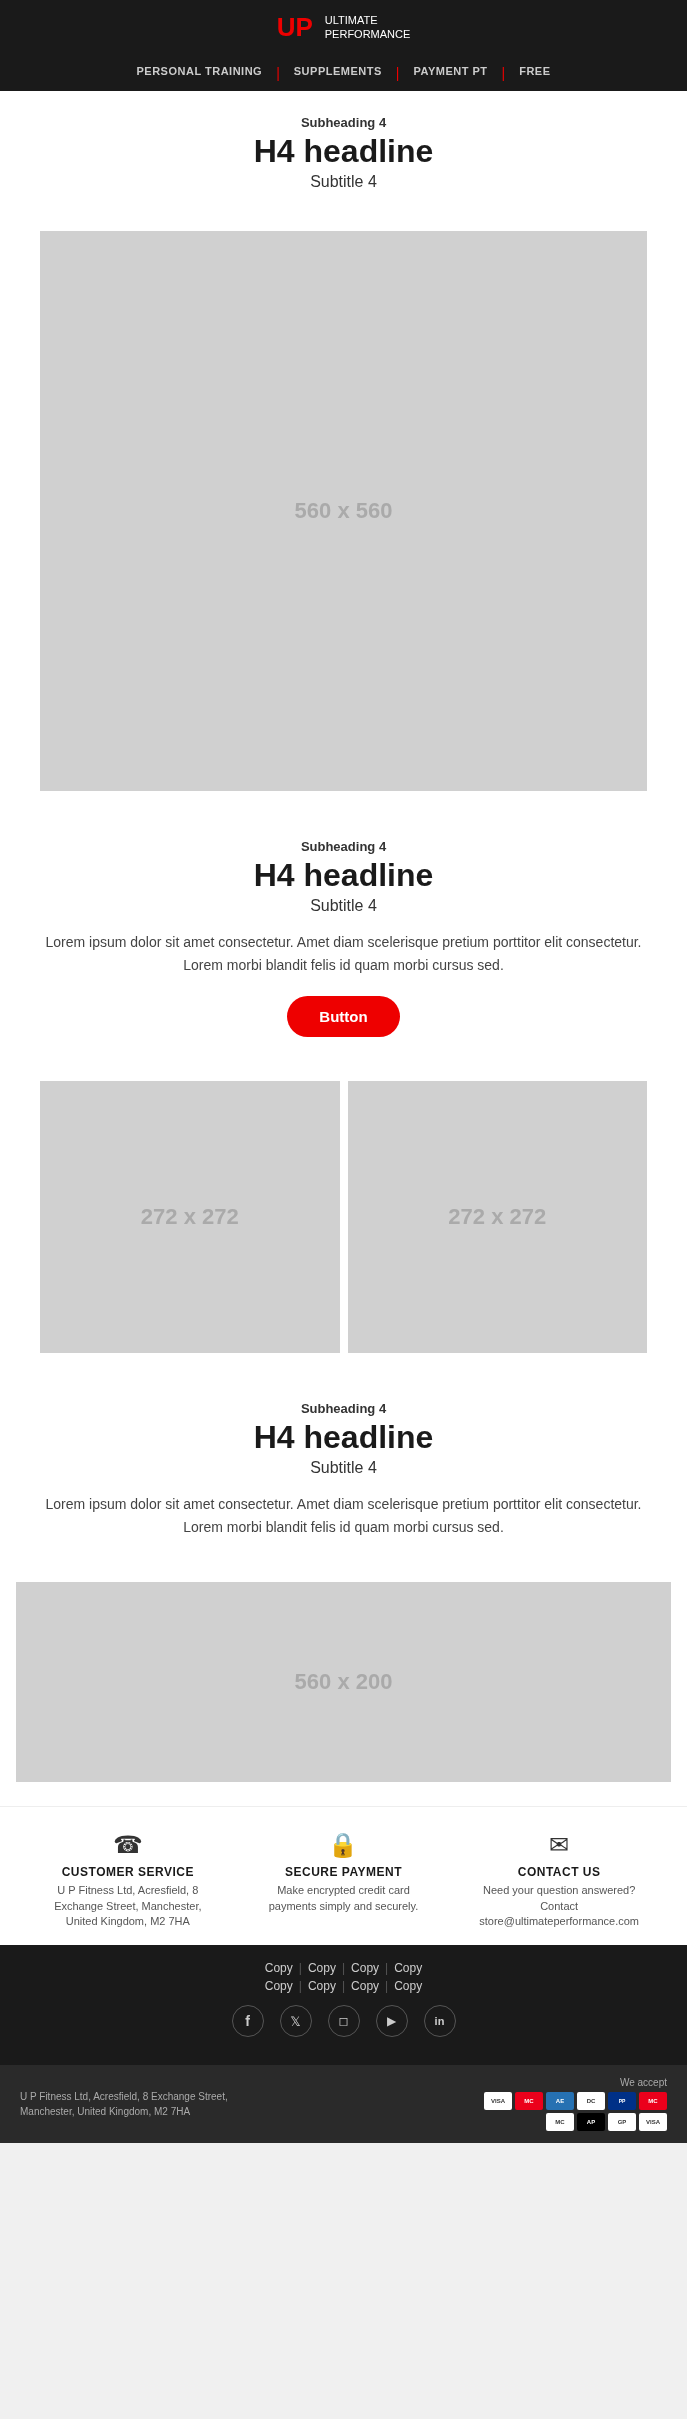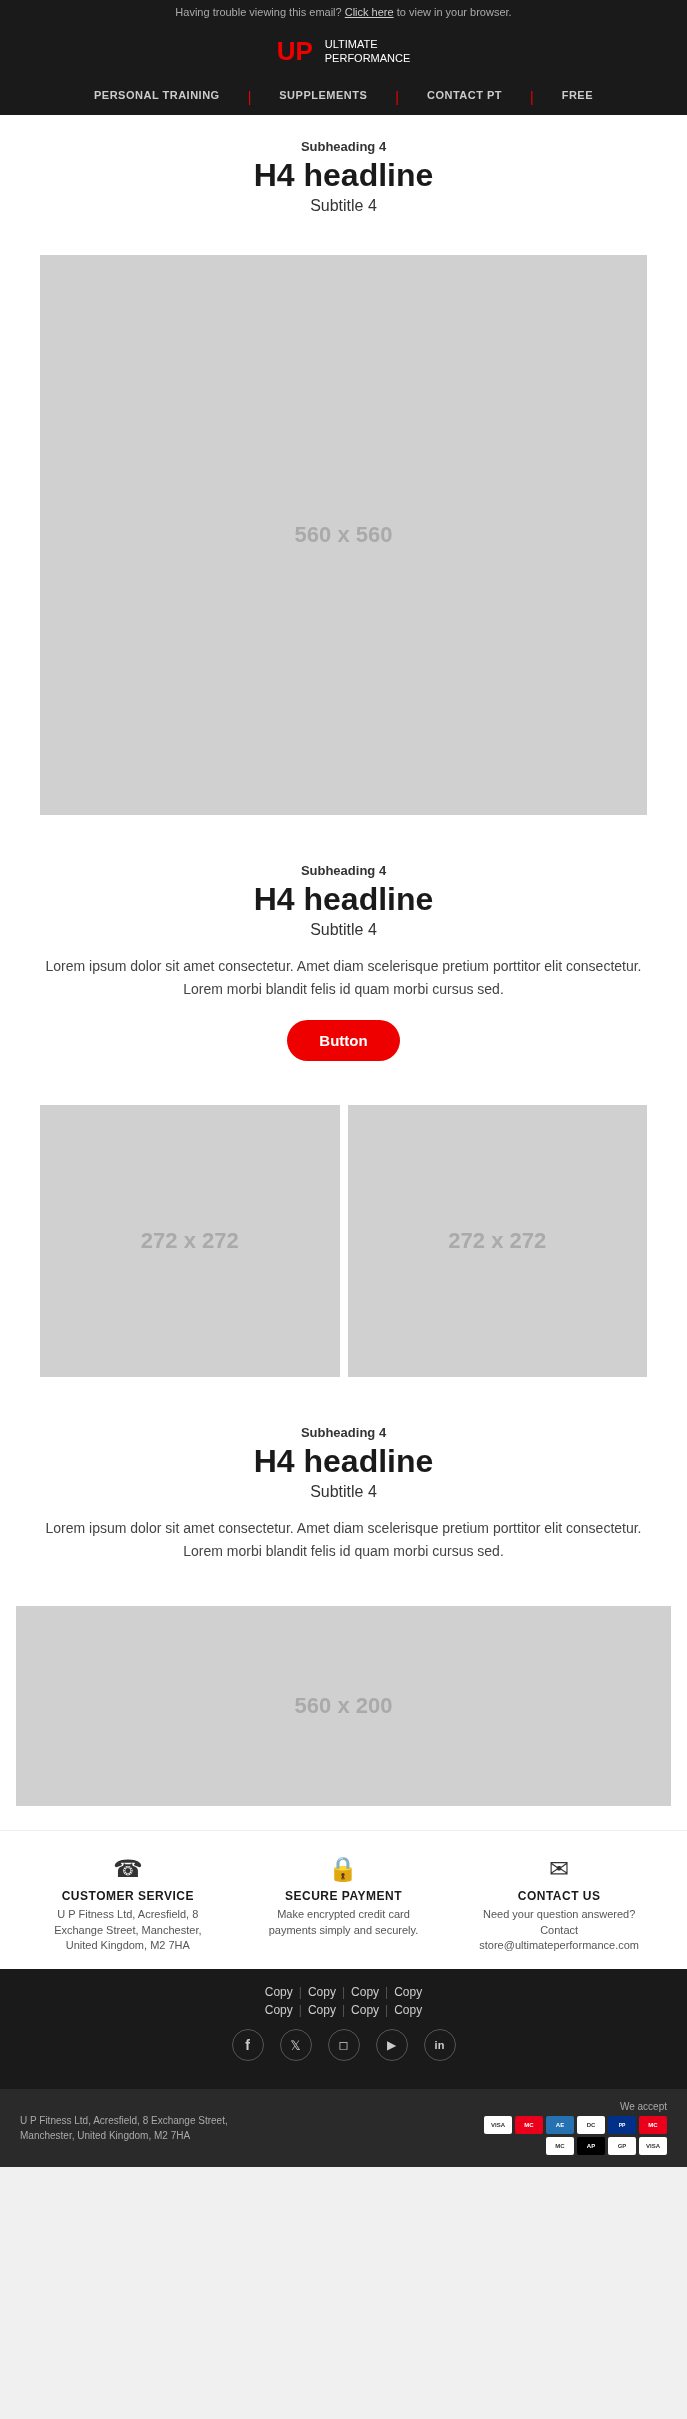--- a/index.html
+++ b/index.html
@@ -10,21 +10,21 @@
     .top-bar { background: #1a1a1a; color: #aaa; text-align: center; padding: 6px 10px; font-size: 11px; }
     .top-bar a { color: #ccc; text-decoration: underline; }
 
     
     .header { background: #1a1a1a; padding: 12px 20px; display: flex; justify-content: center; }
     .logo-text { color: #fff; font-size: 20px; font-weight: bold; display: flex; align-items: center; gap: 12px; }
     .logo-up { color: #e00; font-size: 26px; font-weight: 900; }
     .logo-ultimate { color: #fff; font-size: 11px; font-weight: normal; line-height: 1.2; }
 
     
-    .nav { background: #1a1a1a; padding: 10px 0; display: flex; justify-content: center; gap: 28px; }
+    .nav { background: #1a1a1a; padding: 10px 0; display: flex; justify-content: center; gap: 14px; }
     .nav a { color: #ccc; text-decoration: none; font-size: 11px; font-weight: bold; letter-spacing: 0.5px; }
     .nav .separator { color: #e00; font-size: 14px; }
 
     
     .free-bar { background: #f5f5f5; text-align: center; padding: 8px; font-size: 13px; border-bottom: 1px solid #ddd; }
     .free-bar strong { font-weight: 900; }
 
     
     .section { padding: 24px 24px; text-align: center; }
     .subheading { font-size: 13px; font-weight: bold; color: #333; margin-bottom: 4px; }
@@ -65,39 +65,34 @@
     .bottom-address { color: #aaa; font-size: 10px; max-width: 220px; line-height: 1.5; }
     .payment-icons { display: flex; gap: 3px; flex-wrap: wrap; max-width: 200px; justify-content: flex-end; }
     .payment-card { background: #fff; width: 28px; height: 18px; border-radius: 2px; font-size: 6px; display: flex; align-items: center; justify-content: center; color: #333; font-weight: bold; }
     .we-accept { color: #aaa; font-size: 10px; margin-bottom: 4px; }
     .payment-area { text-align: right; }
   </style>
 </head>
 <body>
 
 <div class="email-wrapper">
-  <div class="top-bar">
-    <span>Having trouble viewing this email?</span>
-    <a>Click here</a>
-    <span> to view in your browser.</span>
-  </div>
 
   <div class="header">
     <div class="logo-text">
       <span class="logo-up">UP</span>
       <span class="logo-ultimate">ULTIMATE<br>PERFORMANCE</span>
     </div>
   </div>
 
   <div class="nav">
     <a>PERSONAL TRAINING</a>
     <span class="separator">|</span>
     <a>SUPPLEMENTS</a>
     <span class="separator" style="color:#e00">|</span>
-    <a>CONTACT PT</a>
+    <a>PAYMENT PT</a>
     <span class="separator">|</span>
     <a>FREE</a>
   </div>
 
 
   <div class="section">
     <div class="subheading">Subheading 4</div>
     <div class="h4-headline">H4 headline</div>
     <div class="subtitle">Subtitle 4</div>
   </div>

